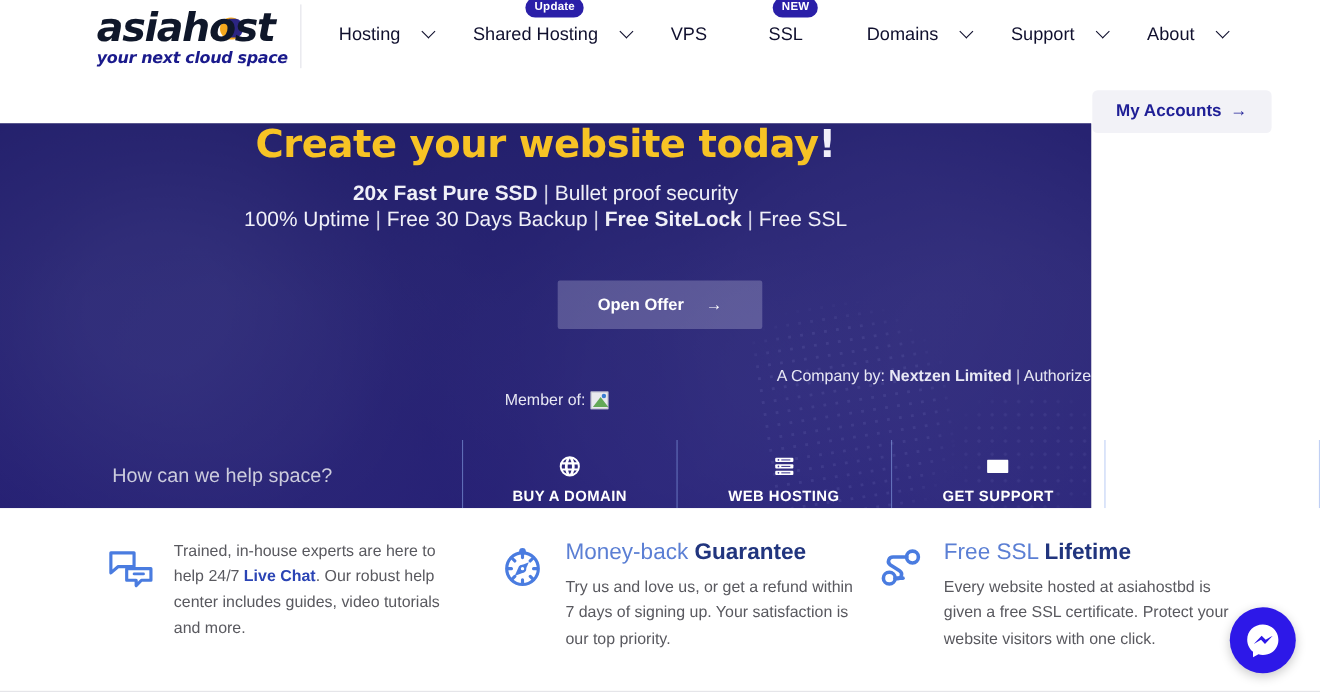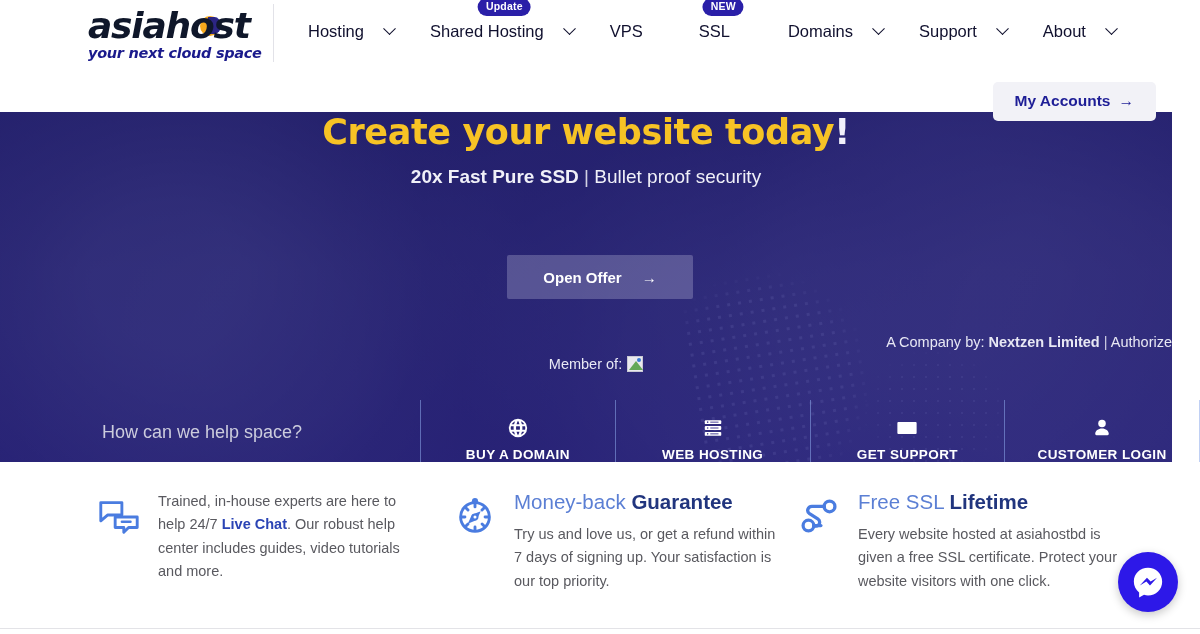--- a/index.html
+++ b/index.html
@@ -69,21 +69,21 @@
     position: absolute; right: 44px; top: 82px;
     background: #f2f2f7; color: #1e1e96;
     font-size: 15.5px; font-weight: 700;
     padding: 10px 22px 11px; border-radius: 5px;
     display: flex; align-items: center; gap: 8px; cursor: pointer; z-index: 25;
     white-space: nowrap;
   }
 
   
   .hero {
-    position: absolute; left: 0; top: 112px; width: 1172px; height: 350px;
+    position: absolute; left: 0; top: 112px; width: 992px; height: 350px;
     overflow: hidden;
     background: #231f6e;
   }
   .hero-photo {
     position: absolute; inset: 0;
     background:
       radial-gradient(circle at 14% 46%, rgba(120,125,175,.38) 0 7%, rgba(0,0,0,0) 26%),
       radial-gradient(circle at 24% 66%, rgba(95,100,155,.30) 0 9%, rgba(0,0,0,0) 30%),
       radial-gradient(circle at 48% 30%, rgba(70,75,140,.34) 0 12%, rgba(0,0,0,0) 34%),
       radial-gradient(circle at 60% 74%, rgba(110,115,170,.30) 0 11%, rgba(0,0,0,0) 32%),
@@ -173,21 +173,21 @@
   .quick-help {
     position: absolute; left: 102px; top: 22px;
     color: #ccccdd; font-size: 18px; font-weight: 400; white-space: nowrap;
   }
   .quick-items {
     position: absolute; left: 420px; top: 0; width: 780px; height: 62px;
     display: flex;
   }
   .quick-item {
     flex: 1; display: flex; flex-direction: column; align-items: center;
-    justify-content: flex-end; padding-top: 8px; gap: 8px;
+    justify-content: center; padding-top: 8px; gap: 8px;
     border-left: 1px solid rgba(140,170,235,.55);
     cursor: pointer;
   }
   .quick-item:last-child { border-right: 1px solid rgba(140,170,235,.55); }
   .quick-label {
     color: #ffffff; font-size: 13.5px; font-weight: 800; letter-spacing: .4px;
     white-space: nowrap;
   }
   .qi-icon { width: 22px; height: 22px; fill: #ffffff; display:block; }
 
@@ -291,20 +291,29 @@
       <div class="hero-title">
         <span>Create your website today</span><span class="bang">!</span>
       </div>
 
       <div class="hero-sub1">
         <b>20x Fast Pure SSD</b>
         <span class="sep">|</span>
         <span>Bullet proof security</span>
       </div>
 
+      <div class="hero-sub2">
+        <span>100% Uptime</span>
+        <span class="sep">|</span>
+        <span>Free 30 Days Backup</span>
+        <span class="sep">|</span>
+        <b>Free SiteLock</b>
+        <span class="sep">|</span>
+        <span>Free SSL</span>
+      </div>
 
       <button class="offer-btn">
         <span>Open Offer</span>
         <span>→</span>
       </button>
 
       <div class="hero-company">
         <span>A Company by:</span>
         <b>Nextzen Limited</b>
         <span class="sep">|</span>

